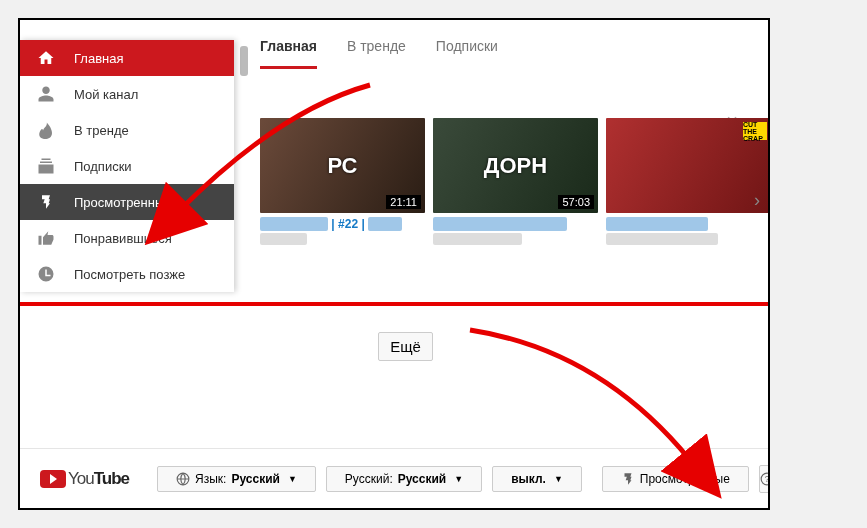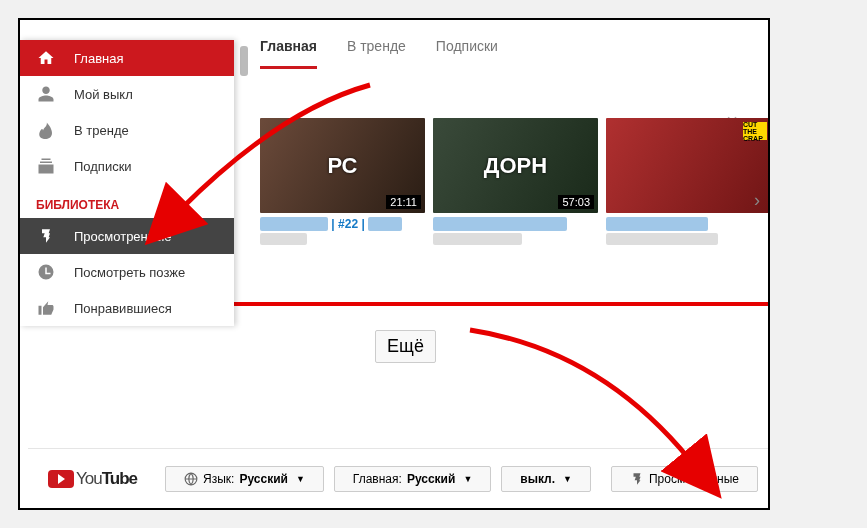--- a/index.html
+++ b/index.html
@@ -25,22 +25,22 @@
   .nav-item.home { background: #cc181e; color: #fff; }
   .nav-item.home .nav-icon svg { fill: #fff; }
   .nav-item .nav-icon { width: 20px; height: 20px; margin-right: 18px; display: flex; align-items: center; justify-content: center; }
   .nav-item .nav-icon svg { fill: #888; }
   .nav-item.selected { background: #444; color: #fff; }
   .nav-item.selected .nav-icon svg { fill: #fff; }
   .lib-header { padding: 14px 16px 6px; color: #cc181e; font-size: 12px; font-weight: bold; }
   .scroll-hint { position: absolute; left: 220px; top: 26px; width: 8px; height: 30px; background: #bbb; border-radius: 3px; }
   .red-line { position: absolute; left: 0; top: 282px; width: 100%; height: 4px; background: #e60000; }
   .more-btn-wrap { position: absolute; left: 0; top: 286px; width: 100%; height: 80px; background: #fff; display: flex; align-items: center; justify-content: center; }
-  .more-btn { border: 1px solid #ccc; background: #f8f8f8; padding: 5px 11px; font-size: 18px; cursor: pointer; border-radius: 2px; margin-left: 23px;}
-  .footer { position: absolute; left: 0; bottom: 0; width: 100%; height: 60px; background: #fff; border-top: 1px solid #e5e5e5; display: flex; align-items: center; padding: 0 20px; gap: 10px; margin-left: 8px; }
+  .more-btn { border: 1px solid #ccc; background: #f8f8f8; padding: 5px 11px; font-size: 15px; cursor: pointer; border-radius: 2px; margin-left: 23px;}
+  .footer { position: absolute; left: 0; bottom: 0; width: 100%; height: 60px; background: #fff; border-top: 1px solid #e5e5e5; display: flex; align-items: center; padding: 0 20px; gap: 10px; }
   .yt-logo { display: flex; align-items: center; gap: 2px; margin-right: 18px;}
   .yt-play { width: 26px; height: 18px; background: #cc181e; border-radius: 4px; position: relative; }
   .yt-play::after { content: ""; position: absolute; left: 10px; top: 4px; border-left: 7px solid #fff; border-top: 5px solid transparent; border-bottom: 5px solid transparent; }
   .yt-text { font-size: 17px; color: #444; letter-spacing: -1px;}
   .yt-text b { color: #222; }
   .f-btn { border: 1px solid #ccc; background: #f8f8f8; padding: 5px 18px; font-size: 12px; cursor: pointer; display: inline-flex; align-items: center; gap: 5px; border-radius: 2px;}
   .f-btn .caret { font-size: 9px; margin-left: 3px;}
   .f-btn svg { fill: #666; }
   .help-btn { width: 28px; height: 28px; border: 1px solid #ccc; background: #f8f8f8; border-radius: 2px; display: flex; align-items: center; justify-content: center; cursor: pointer;}
   .spacer { flex: 1; }
@@ -111,62 +111,61 @@
             </svg>
           </span>
         <span>Главная</span>
       </div>
       <div class="nav-item">
         <span class="nav-icon">
             <svg width="18" height="18" viewBox="0 0 24 24">
               <path d="M12 12c2.7 0 5-2.3 5-5s-2.3-5-5-5-5 2.3-5 5 2.3 5 5 5zm0 2c-3.3 0-10 1.7-10 5v3h20v-3c0-3.3-6.7-5-10-5z"></path>
             </svg>
           </span>
-        <span>Мой выкл</span>
+        <span>Мой канал</span>
       </div>
       <div class="nav-item">
         <span class="nav-icon">
             <svg width="18" height="18" viewBox="0 0 24 24">
               <path d="M13 2s1 3-2 6-3 5-3 5 0-3-2-2c0 0-3 3-3 7 0 4 4 6 8 6s9-2 9-8c0-7-7-14-7-14z"></path>
             </svg>
           </span>
         <span>В тренде</span>
       </div>
       <div class="nav-item">
         <span class="nav-icon">
             <svg width="18" height="18" viewBox="0 0 24 24">
               <path d="M4 6h16v2H4zm2-4h12v2H6zm-4 8h20v12H2z"></path>
             </svg>
           </span>
         <span>Подписки</span>
       </div>
-      <div class="lib-header">БИБЛИОТЕКА</div>
       <div class="nav-item selected">
         <span class="nav-icon">
             <svg width="16" height="16" viewBox="0 0 24 24">
               <path d="M6 2h12l-2 6h2l-2 6h2l-6 8v-8H8l2-6H6z"></path>
             </svg>
           </span>
         <span>Просмотренные</span>
       </div>
       <div class="nav-item">
         <span class="nav-icon">
             <svg width="18" height="18" viewBox="0 0 24 24">
+              <path d="M2 21h4V9H2zm20-11c0-1.1-.9-2-2-2h-6l1-5-7 8v10h11l3-7z"></path>
+            </svg>
+          </span>
+        <span>Понравившиеся</span>
+      </div>
+      <div class="nav-item">
+        <span class="nav-icon">
+            <svg width="18" height="18" viewBox="0 0 24 24">
               <path d="M12 2a10 10 0 100 20 10 10 0 000-20zm1 11h5v2h-7V6h2z"></path>
             </svg>
           </span>
         <span>Посмотреть позже</span>
-      </div>
-      <div class="nav-item">
-        <span class="nav-icon">
-            <svg width="18" height="18" viewBox="0 0 24 24">
-              <path d="M2 21h4V9H2zm20-11c0-1.1-.9-2-2-2h-6l1-5-7 8v10h11l3-7z"></path>
-            </svg>
-          </span>
-        <span>Понравившиеся</span>
       </div>
     </div>
     <div class="scroll-hint"></div>
 
     <div class="red-line"></div>
 
     <div class="more-btn-wrap">
       <button class="more-btn">Ещё</button>
     </div>
 
@@ -178,21 +177,21 @@
       <button class="f-btn">
         <svg width="14" height="14" viewBox="0 0 24 24">
             <circle cx="12" cy="12" r="10" fill="none" stroke="#666" stroke-width="2"></circle>
             <path d="M2 12h20M12 2a15 15 0 010 20M12 2a15 15 0 000 20" fill="none" stroke="#666" stroke-width="2"></path>
           </svg>
         <span>Язык:</span>
         <b>Русский</b>
         <span class="caret">▼</span>
       </button>
       <button class="f-btn">
-        <span>Главная:</span>
+        <span>Русский:</span>
         <b>Русский</b>
         <span class="caret">▼</span>
       </button>
       <button class="f-btn">
         <b>выкл.</b>
         <span class="caret">▼</span>
       </button>
       <div class="spacer"></div>
       <button class="f-btn">
         <svg width="14" height="14" viewBox="0 0 24 24">

